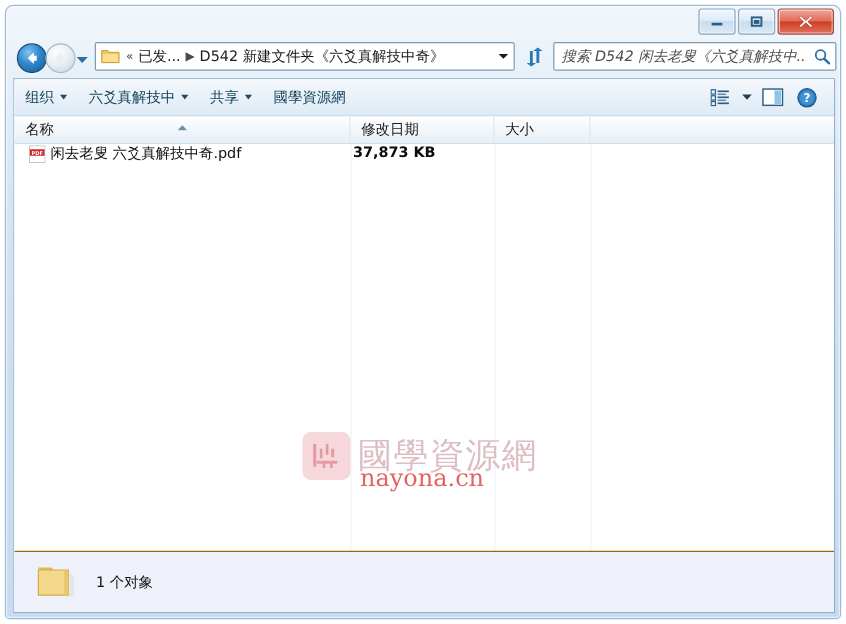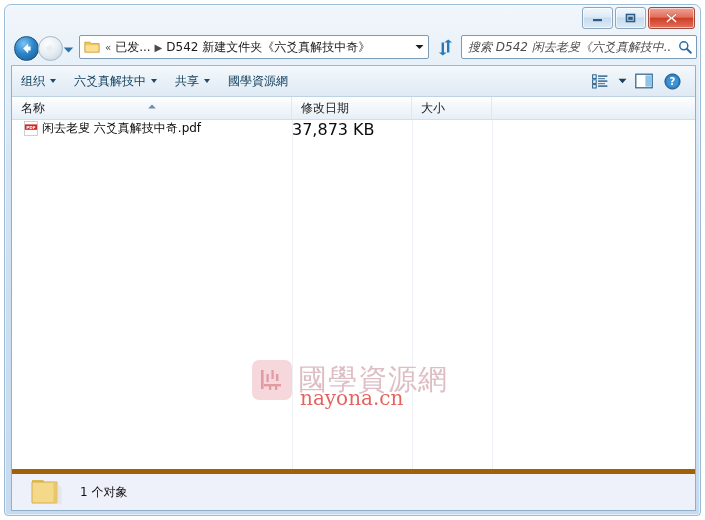--- a/index.html
+++ b/index.html
@@ -299,23 +299,24 @@
     padding-left: 9px;
     font-size: 12px;
     color: #0c0c0c;
     white-space: nowrap;
   }
   .cell-size {
     width: 80px;
     box-sizing: border-box;
     padding-right: 9px;
     text-align: right;
-    font-size: 16px;
+    font-size: 12px;
     color: #0c0c0c;
     white-space: nowrap;
+    font-weight: bold;
   }
   .pdf-icon {
     width: 14px; height: 15px;
     flex: none;
     display: block;
   }
 
   
   #watermark {
     position: absolute;
@@ -354,24 +355,24 @@
     color: #e04a46;
     opacity: 0.86;
     white-space: nowrap;
     margin-top: 16px;
   }
 
   
   #statusbar {
     position: absolute;
     left: 0; bottom: 0;
-    width: 100%; height: 41px;
+    width: 100%; height: 51px;
     box-sizing: border-box;
     background: #eef0fa;
-    border-top: 5px solid #a16207;
+    border-top: 1px solid #a16207;
     display: flex;
     align-items: center;
   }
   #status-folder-icon {
     margin-left: 18px;
     margin-right: 16px;
     display: flex;
     flex: none;
   }
   #status-text {

